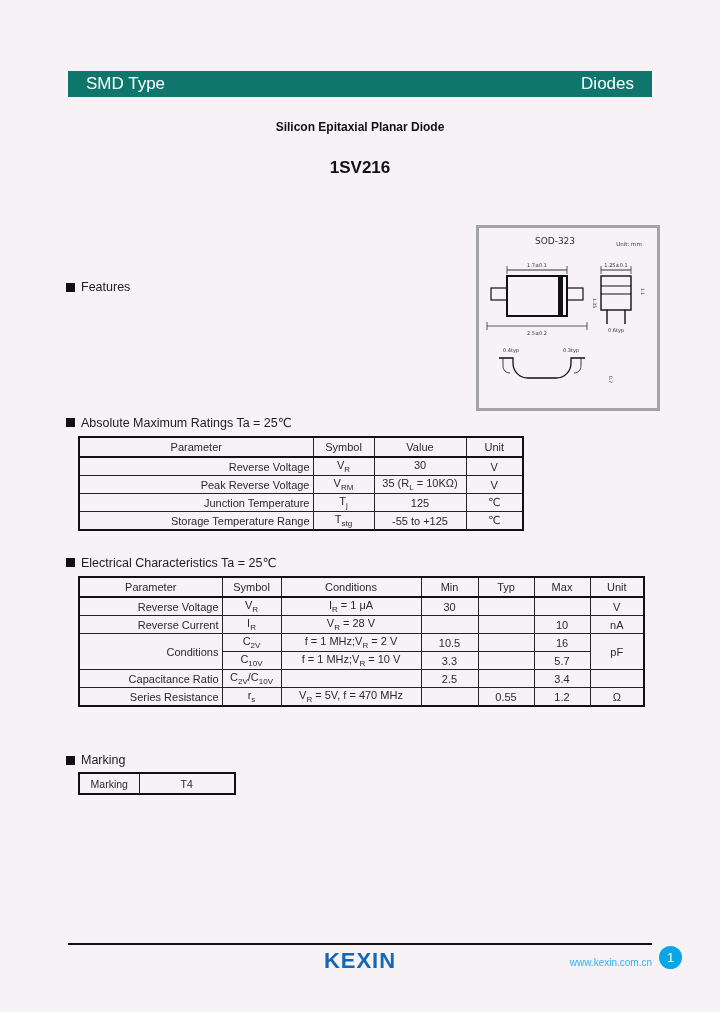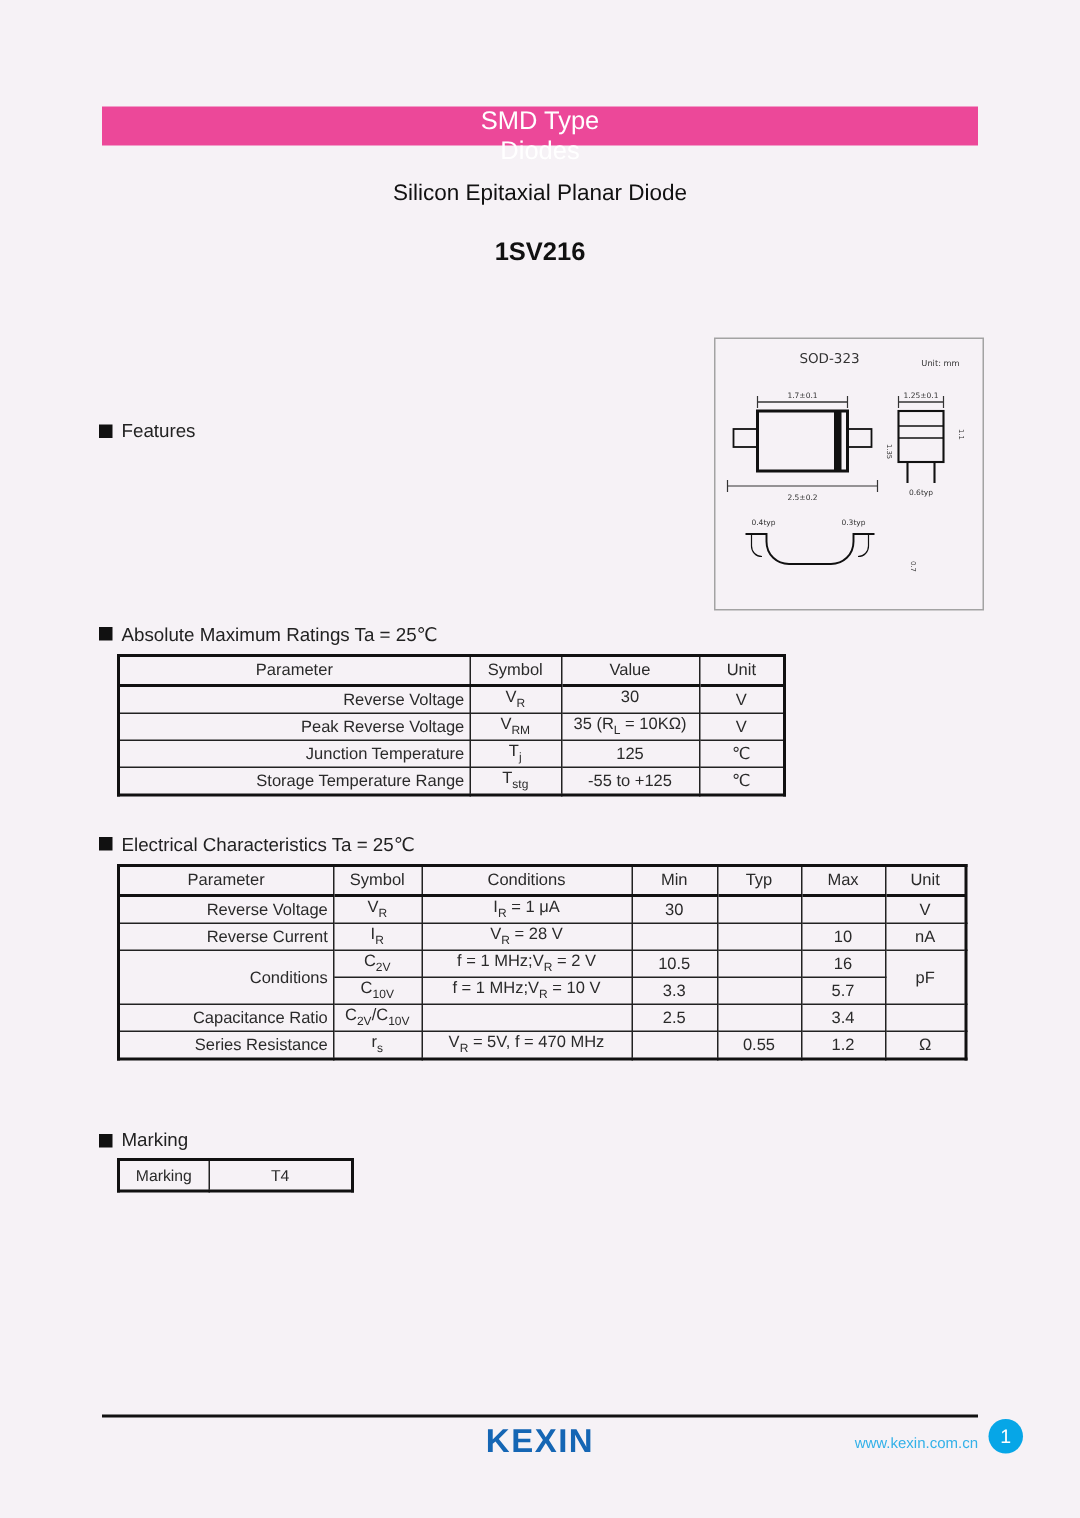--- a/index.html
+++ b/index.html
@@ -1,27 +1,27 @@
 <!DOCTYPE html>
 <html><head>
 <meta charset="utf-8">
 <style>
   html,body{margin:0;padding:0;}
   body{font-family:"Liberation Sans","DejaVu Sans",sans-serif;background:#f6f2f6;}
   #page{position:relative;width:720px;height:1012px;background:#f6f2f6;overflow:hidden;color:#2a2a2a;}
 
-  .bar{position:absolute;left:68px;top:71px;width:584px;height:26px;background:#ec4899;
+  .bar{position:absolute;left:68px;top:71px;width:584px;height:26px;background:#0f766e;
        color:#fff;display:flex;justify-content:space-between;align-items:center;
-       font-size:17px;padding:0 2px;box-sizing:border-box;flex-direction:column;}
+       font-size:17px;padding:0 18px;box-sizing:border-box;}
   .title1{position:absolute;left:68px;top:120px;width:584px;text-align:center;
-          font-size:15px;font-weight:normal;color:#111;}
+          font-size:12px;font-weight:bold;color:#111;}
   .title2{position:absolute;left:68px;top:158px;width:584px;text-align:center;
           font-size:17px;font-weight:bold;color:#111;}
 
-  .pkg{position:absolute;left:476px;top:225px;width:178px;height:180px;border:1px solid #a3a3a3;}
+  .pkg{position:absolute;left:476px;top:225px;width:178px;height:180px;border:3px solid #a3a3a3;}
   .pkg svg{display:block;}
   .pkg text{fill:#333;font-family:"DejaVu Sans",sans-serif;}
 
   .sec{position:absolute;left:66px;font-size:12.5px;color:#222;display:flex;align-items:center;}
   .sq{display:inline-block;width:9px;height:9px;background:#111;margin-right:6px;flex:0 0 auto;}
   .h-feat{top:280px;} .h-abs{top:415px;} .h-elec{top:555px;} .h-mark{top:753px;}
 
   table{border-collapse:collapse;table-layout:fixed;position:absolute;background:transparent;border-radius:13px;}
   td,th{border:1px solid #222;font-size:11px;font-weight:normal;height:17px;padding:0 3px;
         text-align:center;overflow:hidden;white-space:nowrap;color:#2a2a2a;}

